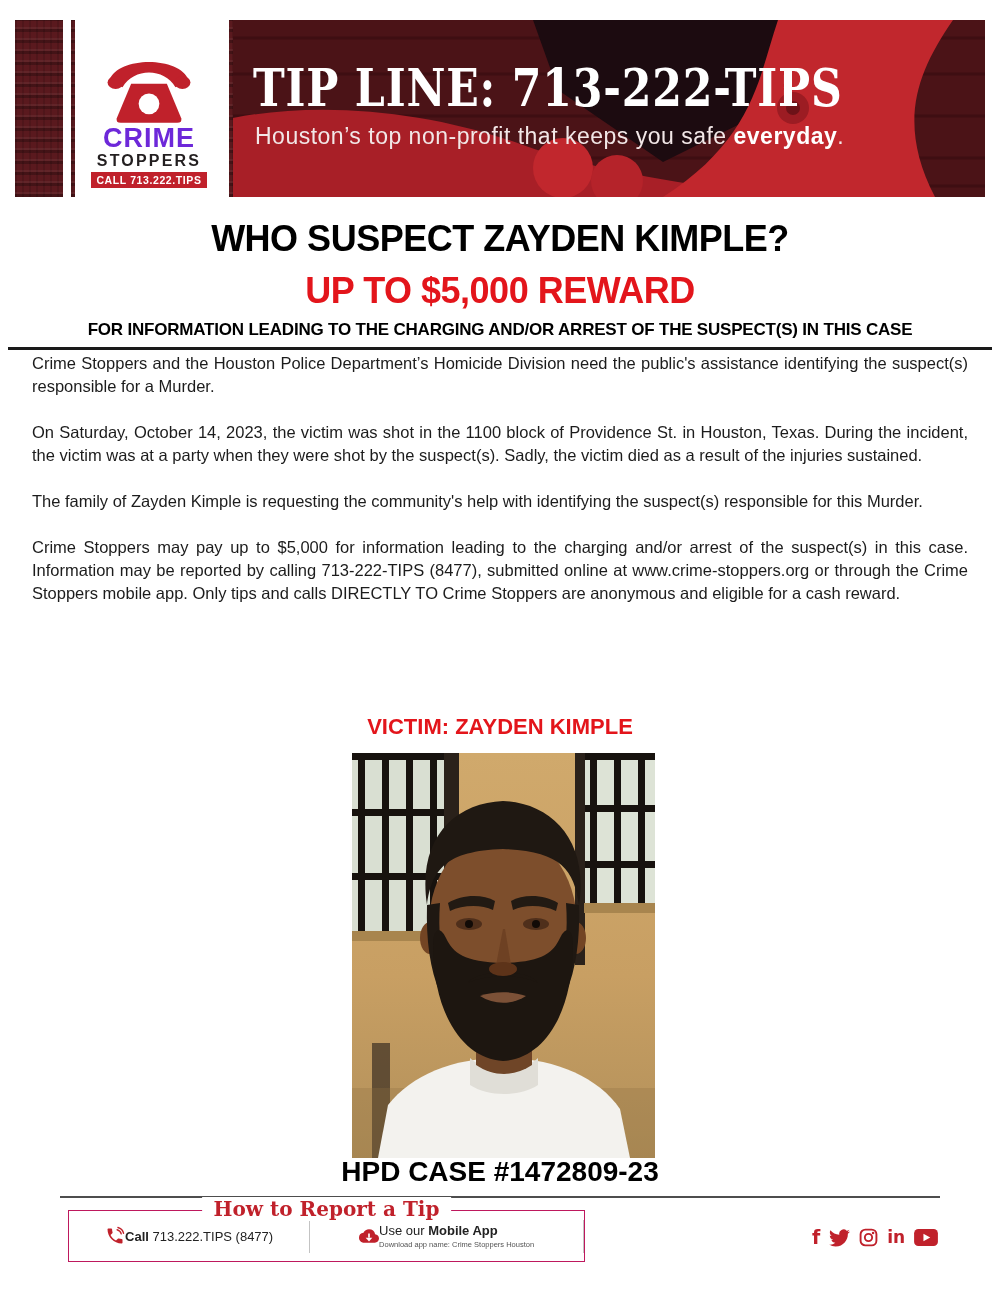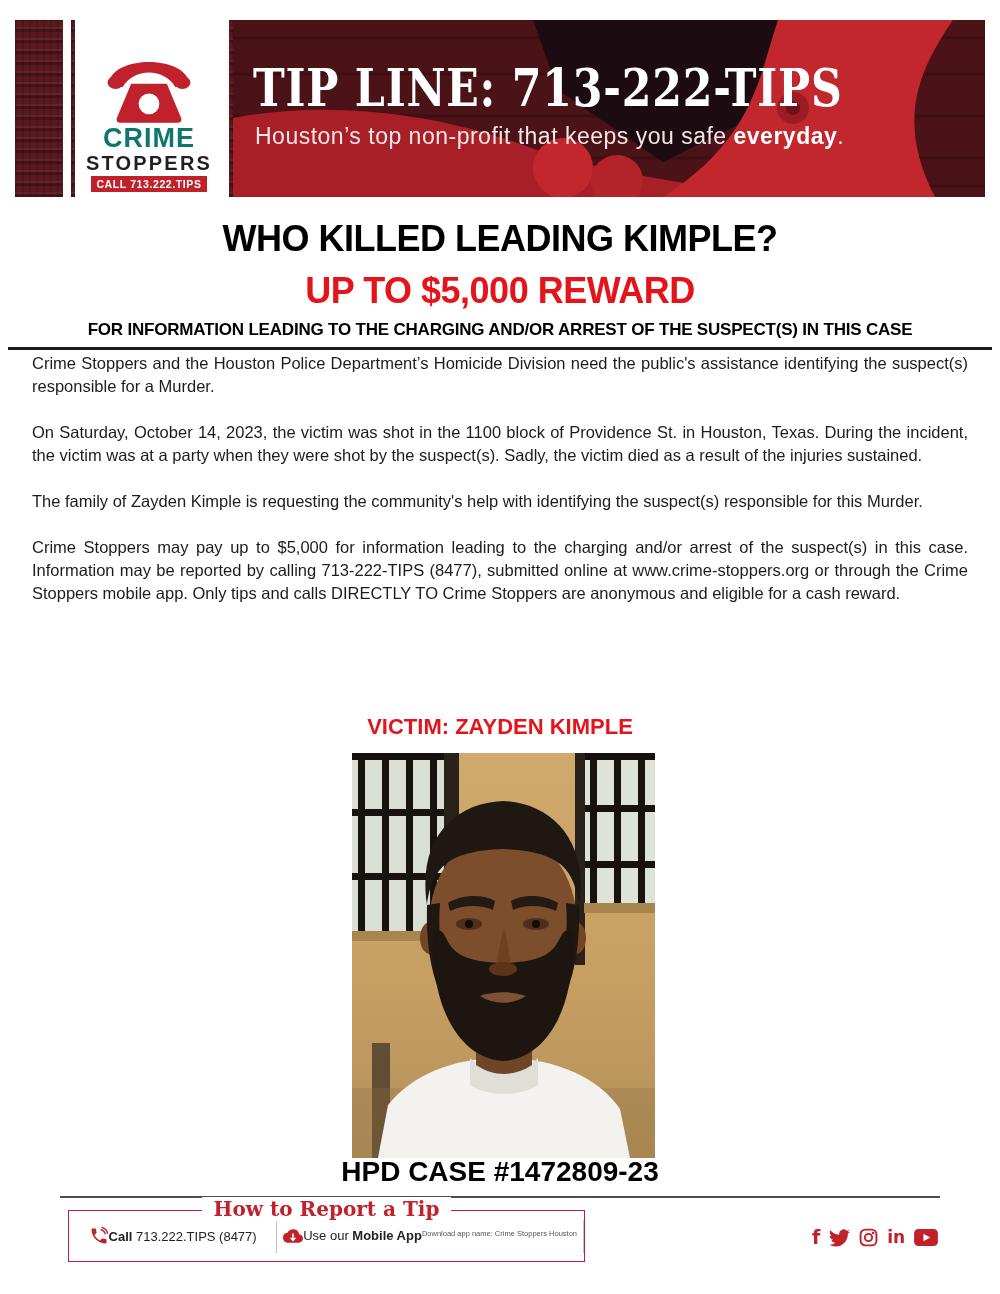--- a/index.html
+++ b/index.html
@@ -12,22 +12,22 @@
     background:#5a191e;
     background-image:
       repeating-linear-gradient(0deg, rgba(0,0,0,.25) 0 3px, rgba(255,255,255,.05) 3px 5px, transparent 5px 11px),
       repeating-linear-gradient(90deg, rgba(0,0,0,.12) 0 2px, transparent 2px 7px);
   }
   .banner .white-gap-1 { position:absolute; left:48px; top:0; width:8px; height:100%; background:#fff; }
   .logo-box { position:absolute; left:60px; top:0; width:148px; height:100%; background:#fff;
     display:flex; flex-direction:column; align-items:center; justify-content:flex-start; padding-top:28px; }
   .banner .white-gap-2 { position:absolute; left:208px; top:0; width:6px; height:100%; background:#fff; }
   .logo-phone { width:96px; height:76px; }
-  .logo-crime { font-size:27px; font-weight:bold; letter-spacing:1px; color:#0f766e; line-height:1; margin-top:1px; }
-  .logo-stoppers { font-size:20px; font-weight:bold; letter-spacing:2.2px; color:#231f20; line-height:1.1; }
+  .logo-crime { font-size:27px; font-weight:bold; letter-spacing:1px; color:#6d28d9; line-height:1; margin-top:1px; }
+  .logo-stoppers { font-size:16px; font-weight:bold; letter-spacing:2.2px; color:#231f20; line-height:1.1; }
   .logo-badge { font-size:10.5px; font-weight:bold; letter-spacing:.6px; color:#fff; background:#c0212b; padding:2px 5px; margin-top:2px; }
 
   .banner-photo { position:absolute; left:218px; top:0; right:0; bottom:0; overflow:hidden; }
   .banner-photo svg.art { position:absolute; inset:0; width:100%; height:100%; }
   .tipline { position:absolute; left:20px; top:42px; color:#ffffff;
     font-family:"DejaVu Serif", serif; font-weight:bold; font-size:52px; line-height:1;
     transform:scaleX(.82); transform-origin:left center; white-space:nowrap; letter-spacing:1px; }
   .tagline { position:absolute; left:22px; top:103px; color:#f2e7e7; font-size:23px; letter-spacing:.5px; white-space:nowrap; }
   .tagline b { color:#ffffff; }
 
@@ -59,21 +59,21 @@
     border:1px solid #be185d; background:#fff; display:flex; align-items:center; }
   .tipbox-title { position:absolute; top:-14px; left:50%; transform:translateX(-50%);
     background:#fff; padding:0 12px; white-space:nowrap;
     font-family:"DejaVu Serif", serif; font-weight:bold; font-size:20px; color:#c0212b; }
   .tip-col { display:flex; align-items:center; justify-content:center; gap:0; height:100%; padding:0 6px; }
   .tip-col.c1 { flex:1.05; }
   .tip-col.c2 { flex:1.2; }
   .tip-col.c3 { flex:1.05; }
   .tip-sep { width:1px; height:66%; background:#c3c3c3; align-self:center; }
   .tip-main { font-size:13px; color:#222; white-space:nowrap; }
-  .tip-stack { display:flex; flex-direction:row; align-items:flex-start; line-height:1.2; }
+  .tip-stack { display:flex; flex-direction:column; align-items:flex-start; line-height:1.2; }
   .tip-note { font-size:7.5px; color:#555; white-space:nowrap; margin-top:1px; }
   .tip-link { font-weight:bold; text-decoration:underline; color:#222; }
   .tip-icon { width:20px; height:20px; flex:0 0 auto; }
 
   
   .social { position:absolute; left:812px; top:1228px; display:flex; align-items:center; gap:9px; }
   .social .s-icon { height:19px; display:flex; align-items:center; cursor:pointer; }
   .social svg { display:block; }
   .s-text { font-family:"DejaVu Sans", sans-serif; font-weight:bold; color:#c0212b; font-size:19px; line-height:1; }
 </style>
@@ -116,21 +116,21 @@
         <circle cx="384" cy="161" r="26" fill="#b5232a"></circle>
         <path d="M545,0 L720,0 C682,55 665,105 702,177 L430,177 C522,118 526,55 545,0 Z" fill="#c1272d"></path>
         <circle cx="560" cy="88" r="16" fill="#9c1c23"></circle>
         <circle cx="560" cy="88" r="7" fill="#6d1218"></circle>
       </svg>
       <div class="tipline">TIP LINE: 713-222-TIPS</div>
       <div class="tagline"><span>Houston’s top non-profit that keeps you safe </span><b>everyday</b><span>.</span></div>
     </div>
   </div>
 
-  <div class="h-title">WHO KILLED LEADING KIMPLE?</div>
+  <div class="h-title">WHO SUSPECT ZAYDEN KIMPLE?</div>
   <div class="h-reward">UP TO $5,000 REWARD</div>
   <div class="h-sub">FOR INFORMATION LEADING TO THE CHARGING AND/OR ARREST OF THE SUSPECT(S) IN THIS CASE</div>
   <div class="rule"></div>
 
   <div class="copy">
     <p>Crime Stoppers and the Houston Police Department’s Homicide Division need the public's assistance identifying the suspect(s) responsible for a Murder.</p>
     <p>On Saturday, October 14, 2023, the victim was shot in the 1100 block of Providence St. in Houston, Texas.  During the incident, the victim was at a party when they were shot by the suspect(s).  Sadly, the victim died as a result of the injuries sustained.</p>
     <p>The family of Zayden Kimple is requesting the community's help with identifying the suspect(s) responsible for this Murder.</p>
     <p>Crime Stoppers may pay up to $5,000 for information leading to the charging and/or arrest of the suspect(s) in this case. Information may be reported by calling 713-222-TIPS (8477), submitted online at www.crime-stoppers.org or through the Crime Stoppers mobile app. Only tips and calls DIRECTLY TO Crime Stoppers are anonymous and eligible for a cash reward.</p>
   </div>

